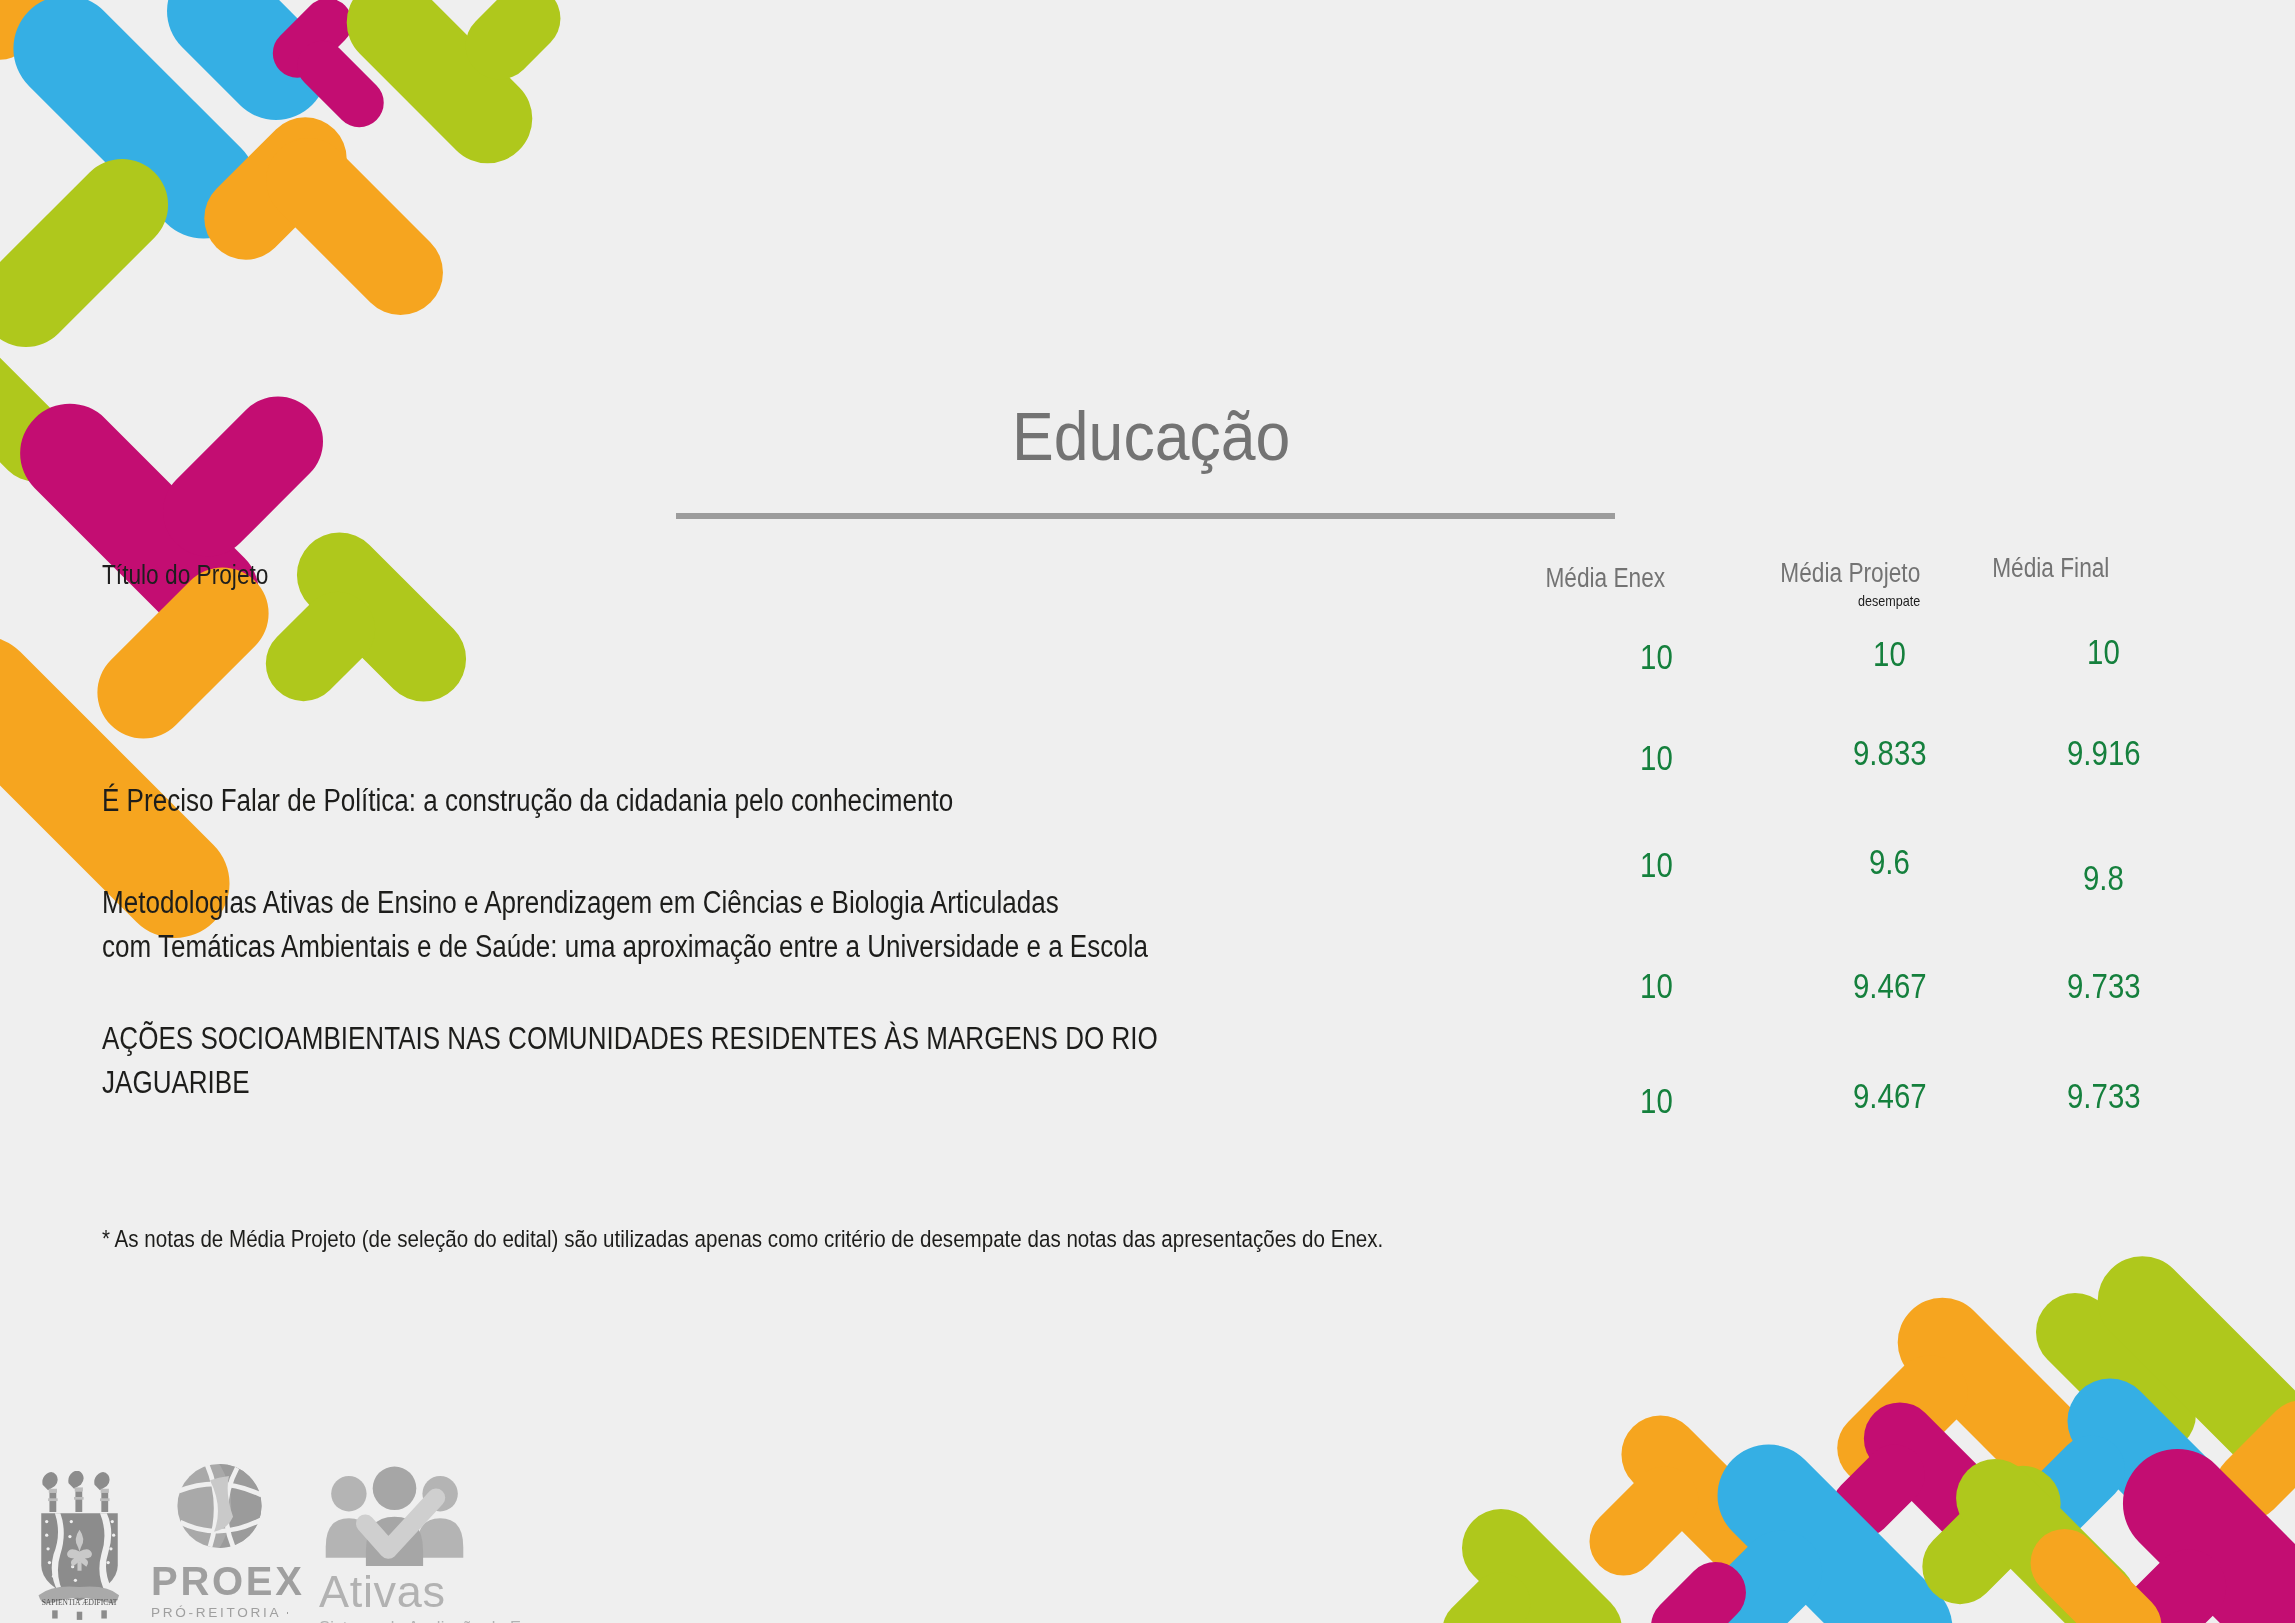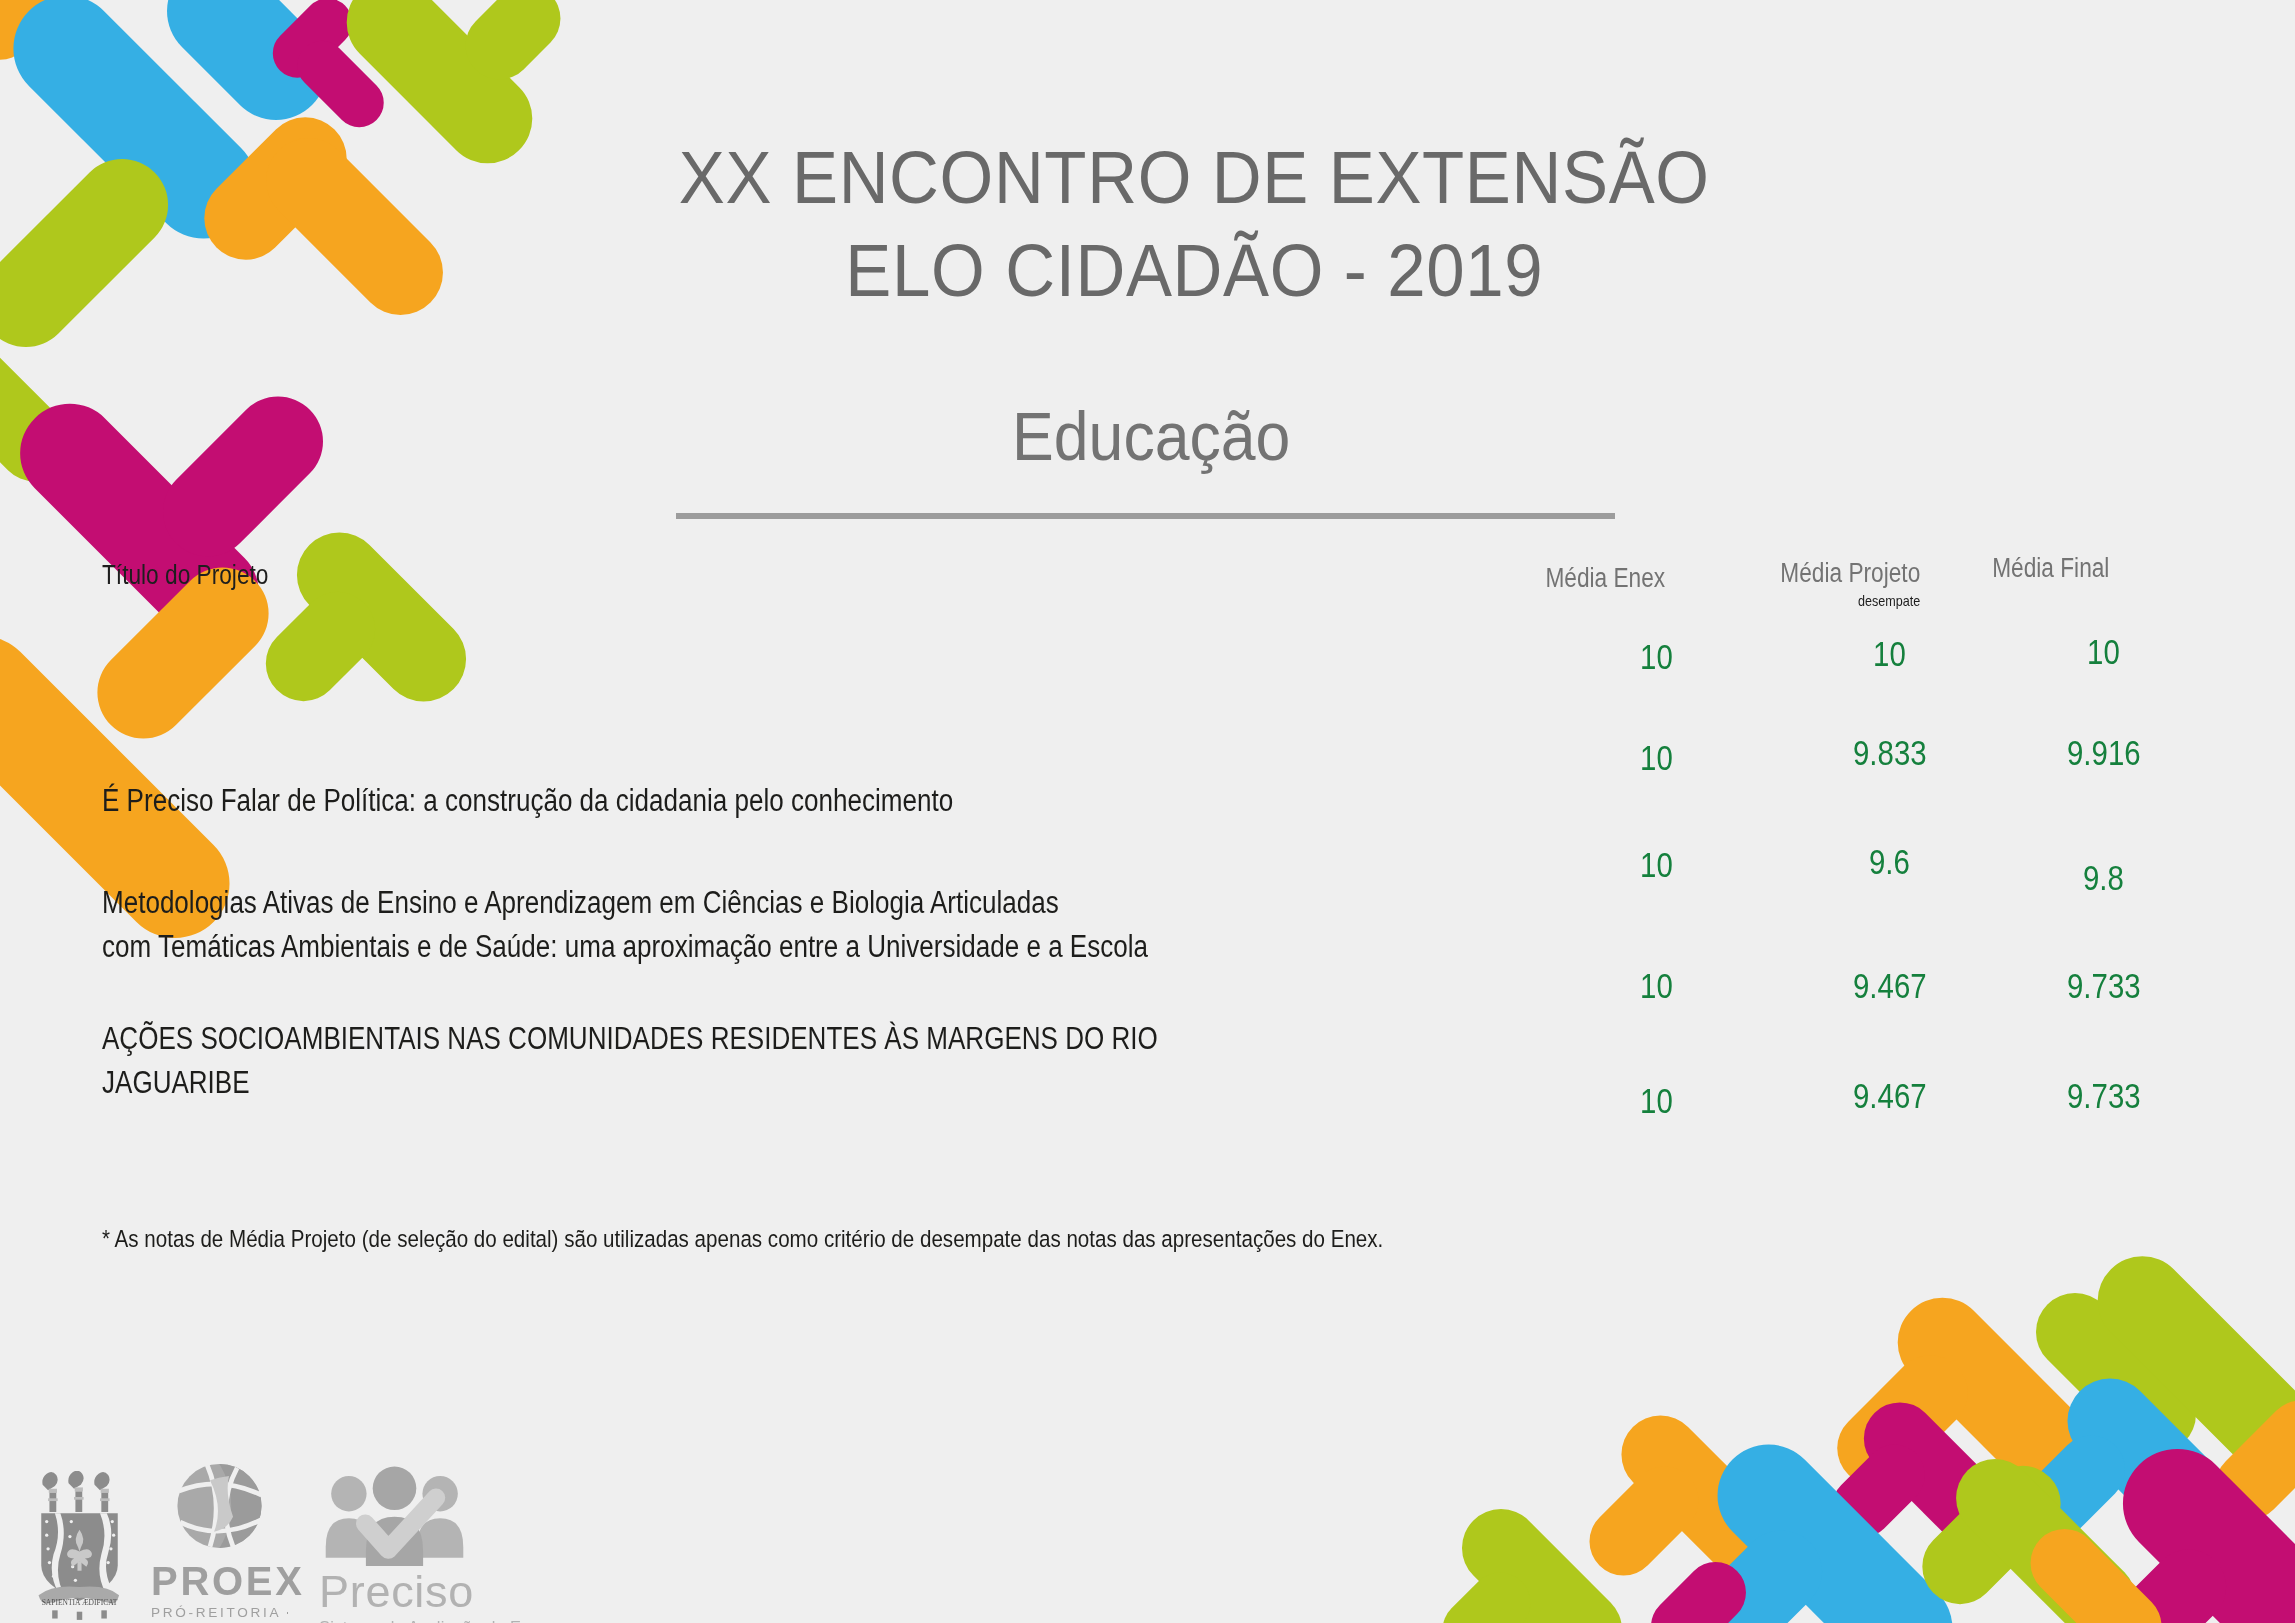--- a/index.html
+++ b/index.html
@@ -116,24 +116,20 @@
       <div class="pill" style="left: 1954px; top: 1453px; width: 75px; height: 164px; border-radius: 37px; background: var(--green); transform: rotate(45deg);"></div>
       <div class="pill" style="left: 2007px; top: 1438px; width: 78px; height: 222px; border-radius: 39px; background: var(--green); transform: rotate(-45deg);"></div>
       <div class="pill" style="left: 2188px; top: 1422px; width: 109px; height: 293px; border-radius: 55px; background: var(--magenta); transform: rotate(-45deg);"></div>
       <div class="pill" style="left: 2128px; top: 1540px; width: 75px; height: 140px; border-radius: 37px; background: var(--magenta); transform: rotate(45deg);"></div>
       <div class="pill" style="left: 1503px; top: 1492px; width: 78px; height: 194px; border-radius: 39px; background: var(--green); transform: rotate(-45deg);"></div>
       <div class="pill" style="left: 1456px; top: 1567px; width: 61px; height: 99px; border-radius: 31px; background: var(--green); transform: rotate(45deg);"></div>
       <div class="pill" style="left: 1668px; top: 1555px; width: 61px; height: 109px; border-radius: 31px; background: var(--magenta); transform: rotate(45deg);"></div>
       <div class="pill" style="left: 2062px; top: 1516px; width: 68px; height: 157px; border-radius: 34px; background: var(--orange); transform: rotate(-45deg);"></div>
     </div>
 
-  <div class="txt main-title">
-    <span class="sqt">XX ENCONTRO DE EXTENSÃO</span><br>
-    <span class="sqt">ELO CIDADÃO - 2019</span>
-  </div>
 
   <div class="txt section-title">
     <span class="sqt">Educação</span>
   </div>
   <div class="abs rule"></div>
 
   <div class="txt proj-head">
     <span class="sq">Título do Projeto</span>
   </div>
   <div class="txt col-head" style="left:1534px;top:563px;">
@@ -271,18 +267,18 @@
         <path d="M4 120 q0 -42 34 -42 q34 0 34 42 l0 16 l-68 0z"></path>
         <circle cx="172" cy="42" r="26"></circle>
         <path d="M138 120 q0 -42 34 -42 q34 0 34 42 l0 16 l-68 0z"></path>
       </g>
       <g fill="#A6A6A6">
         <circle cx="105" cy="34" r="32"></circle>
         <path d="M63 126 q0 -50 42 -50 q42 0 42 50 l0 22 l-84 0z"></path>
       </g>
       <path d="M62 86 l34 38 l70 -76" stroke="#CFCFCF" stroke-width="27" fill="none" stroke-linecap="round" stroke-linejoin="round"></path>
     </svg>
-    <div class="sisenex-name">Preciso</div>
+    <div class="sisenex-name">Ativas</div>
     <div class="sisenex-sub">Sistema de Avaliação do Enex</div>
   </div>
 
 </div>
 
 
 </body></html>

